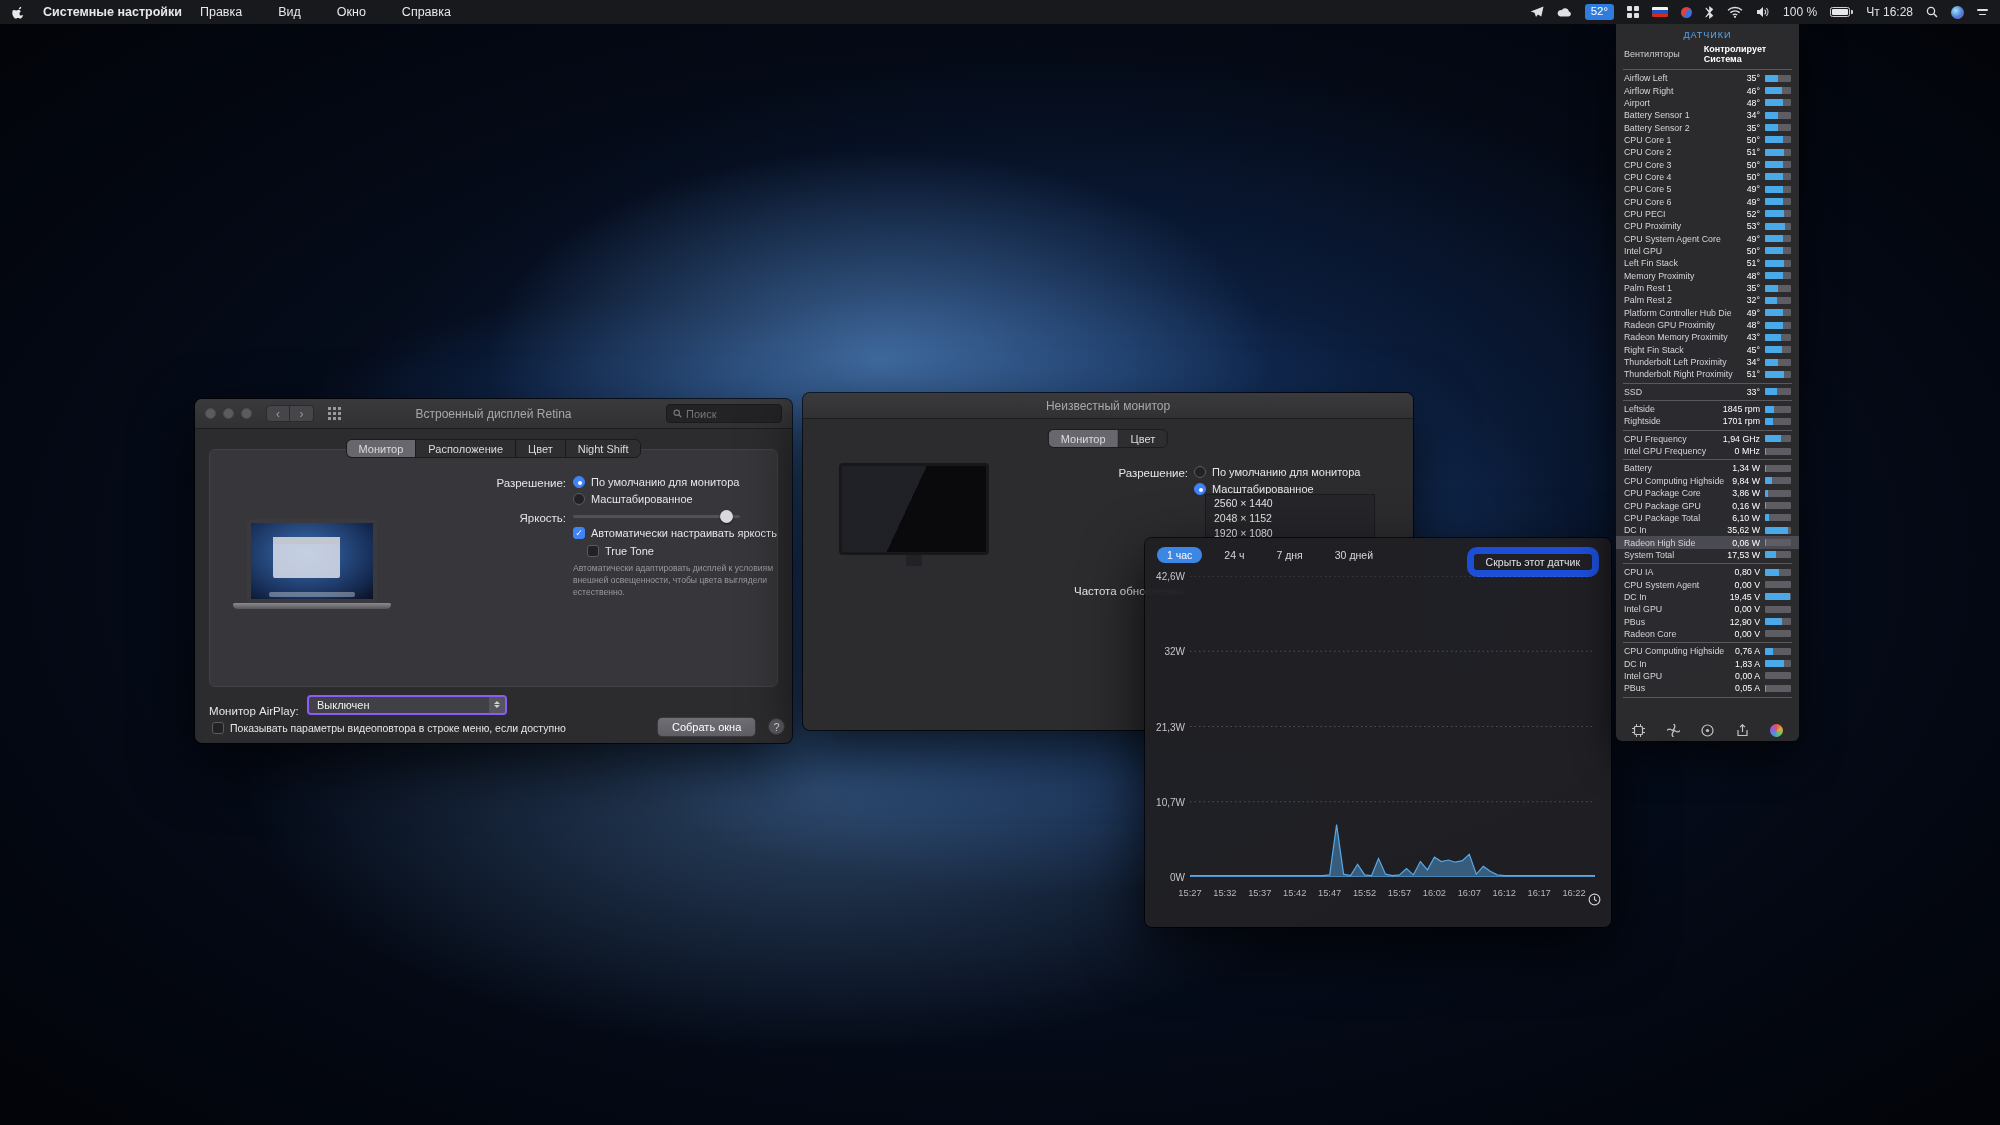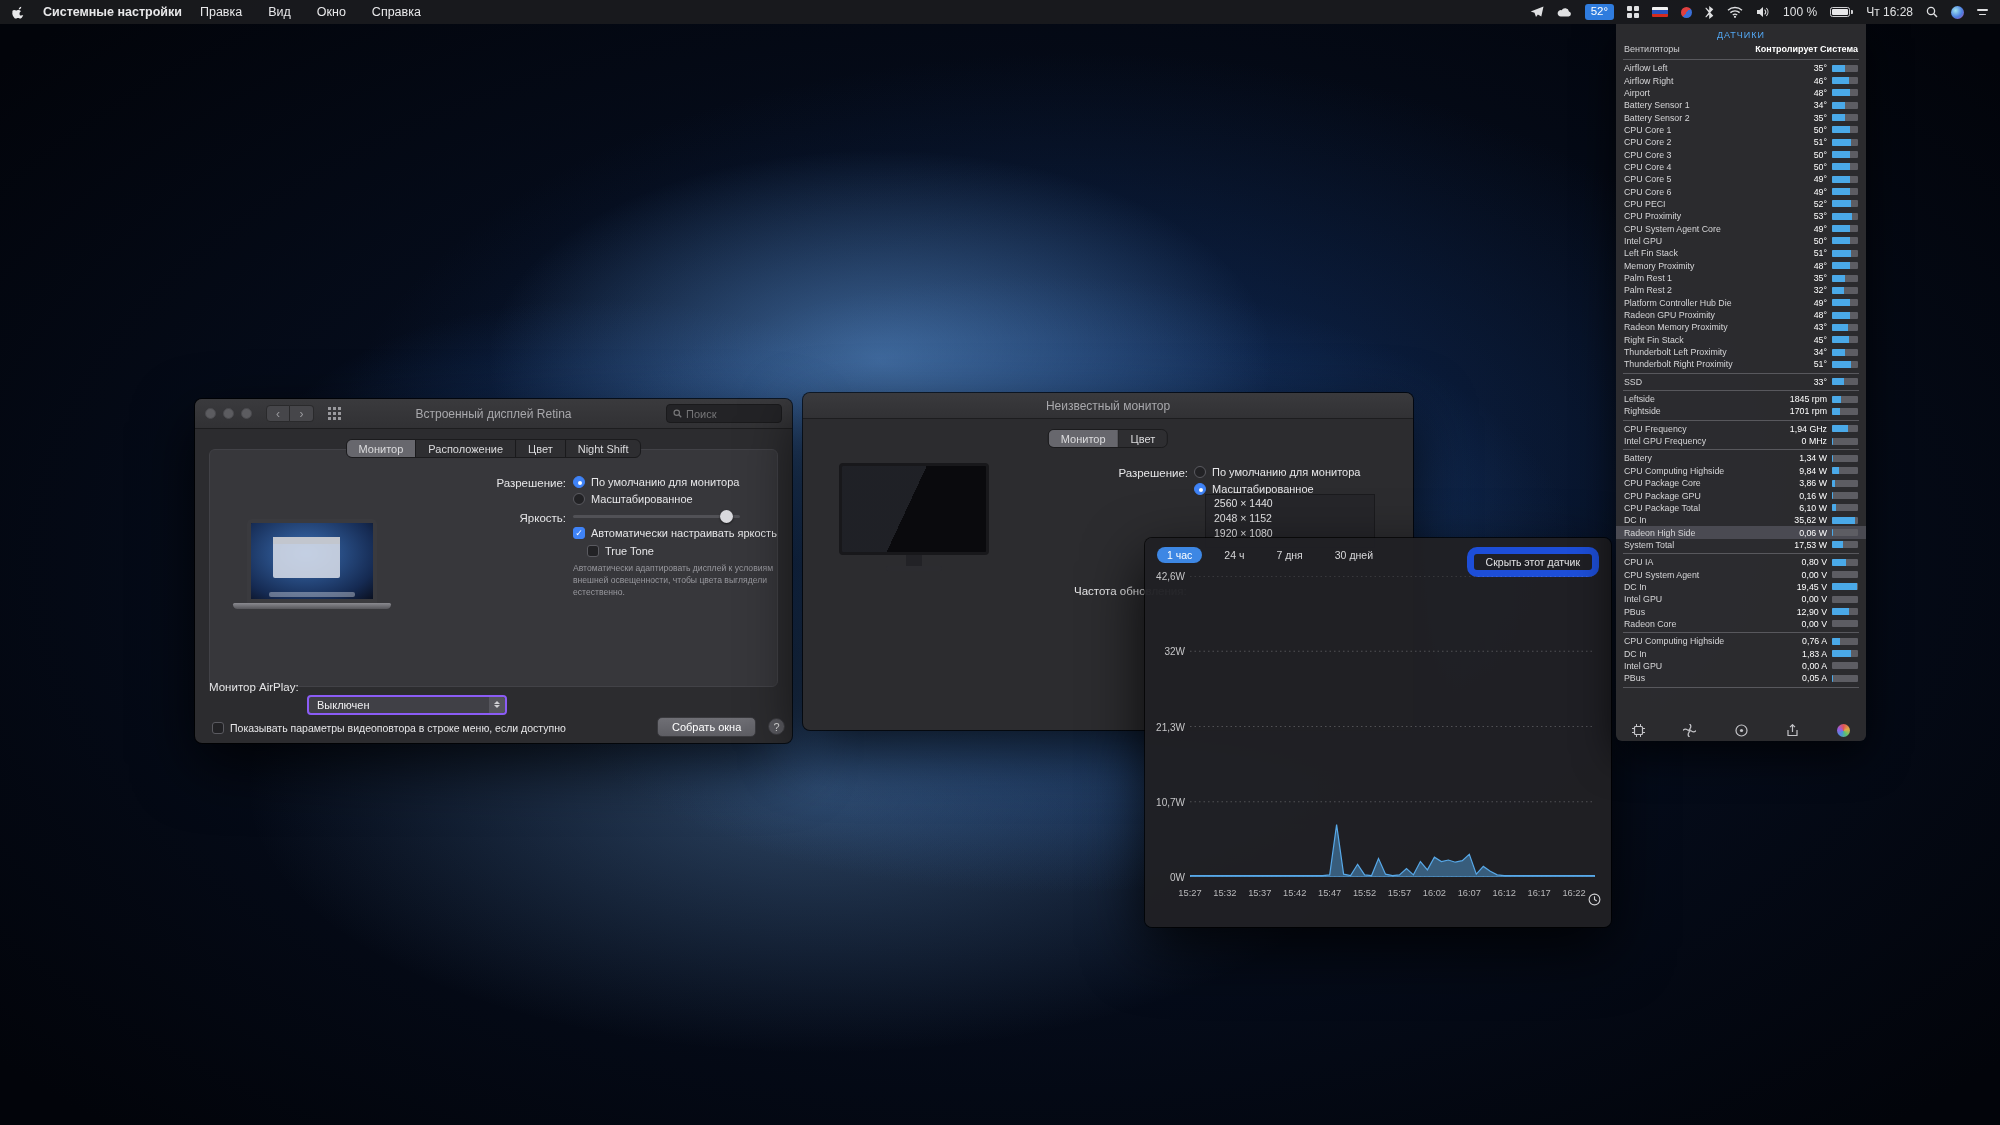--- a/index.html
+++ b/index.html
@@ -22,21 +22,21 @@
   }
   
   .menubar {
     position:absolute; top:0; left:0; right:0; height:24px; z-index:40;
     background:rgba(26,27,30,.92); display:flex; align-items:center;
     justify-content:space-between; padding:0 12px; font-size:12.5px;
   }
   .mleft { display:flex; align-items:center; gap:18px; }
   .apple { display:inline-flex; align-items:center; }
   .appname { font-weight:bold; }
-  .menus { display:flex; gap:26px; }
+  .menus { display:flex; gap:36px; }
   .menu-item { color:#e8e8ea; }
   .mright { display:flex; align-items:center; gap:13px; }
   .sic { display:inline-flex; align-items:center; color:#dfe0e2; line-height:1; }
   .sic.temp { background:#2f7cde; border-radius:3px; padding:2px 6px; font-size:11.5px; color:#fff; }
   .flag { width:16px; height:10px; flex-direction:column; border-radius:1px; overflow:hidden; display:inline-flex; }
   .flag i { display:block; width:100%; height:3.4px; }
   .f1 { background:#f2f2f2; } .f2 { background:#2a52be; } .f3 { background:#d52b1e; }
   .dotbadge { width:11px; height:11px; border-radius:50%;
     background:linear-gradient(135deg,#e04040 50%,#3a6fd8 50%); display:inline-block; }
   .btext,.clocktext { font-size:12px; }
@@ -118,21 +118,21 @@
   .monitor-art { position:absolute; }
   .mon-screen { width:150px; height:92px; background:#0a0a0d; border:3px solid #18181b; border-radius:4px; position:relative; overflow:hidden; }
   .mon-screen::after { content:""; position:absolute; inset:0;
     background:linear-gradient(115deg, rgba(160,170,190,.14) 0 46%, transparent 46%); }
   .mon-neck { width:16px; height:11px; margin:0 auto; background:#222226; }
   .mon-base { width:56px; height:5px; margin:0 auto; background:#2c2c30; border-radius:2px; }
   
   .reslist { position:absolute; background:#26262a; border:1px solid #1b1b1e; width:170px; }
   .res-item { font-size:10.5px; color:#e4e4e6; padding:1.5px 8px; }
   
-  .sensors-panel { position:absolute; left:1616px; top:24px; width:250px; height:717px; z-index:30;
+  .sensors-panel { position:absolute; left:1616px; top:24px; width:183px; height:717px; z-index:30;
     background:rgba(44,44,47,.97); border-radius:0 0 6px 6px;
     box-shadow:0 14px 40px rgba(0,0,0,.7); padding:4px 0 2px; display:flex; flex-direction:column; }
   .sp-title { text-align:center; color:#53a8f4; font-size:9px; letter-spacing:1px; padding:2px 0 4px; }
   .fansrow { display:flex; justify-content:space-between; padding:0 8px 3px; align-items:center;gap:24px; }
   .fansrow .fl { font-size:9px; color:#cfcfd2; }
   .fansrow .fv { font-size:9px; color:#fff; font-weight:bold; }
   .sep { height:1px; background:#58585d; margin:2px 7px; }
   .srow { display:flex; align-items:center; gap:5px; padding:0 8px; height:12.35px; }
   .srow.hl { background:#4a4a52; }
   .slabel { flex:1; color:#d6d6d8; font-size:8.8px; white-space:nowrap; overflow:hidden; }
@@ -325,21 +325,21 @@
   <div class="cbrow" style="left:378px;top:128px;z-index:2">
     <span class="cb on" id="cb-auto"></span>
     <span>Автоматически настраивать яркость</span>
   </div>
   <div class="cbrow" style="left:392px;top:146px;z-index:2">
     <span class="cb" id="cb-tt"></span>
     <span>True Tone</span>
   </div>
   <div class="smalltext" style="left:378px;top:163px;width:206px;z-index:2">Автоматически адаптировать дисплей к условиям внешней освещенности, чтобы цвета выглядели естественно.</div>
 
-  <div class="formlabel" style="left:14px;top:282px;width:95px;text-align:left">Монитор AirPlay:</div>
+  <div class="formlabel" style="left:14px;top:306px;width:95px;text-align:left">Монитор AirPlay:</div>
   <div class="dropdown" style="left:112px;top:296px;width:200px">
     <span>Выключен</span>
     <span class="dd-arrows">
         <i class="up"></i>
         <i class="down"></i>
       </span>
   </div>
 
   <div class="cbrow" style="left:17px;top:323px;font-size:10.5px">
     <span class="cb"></span>

